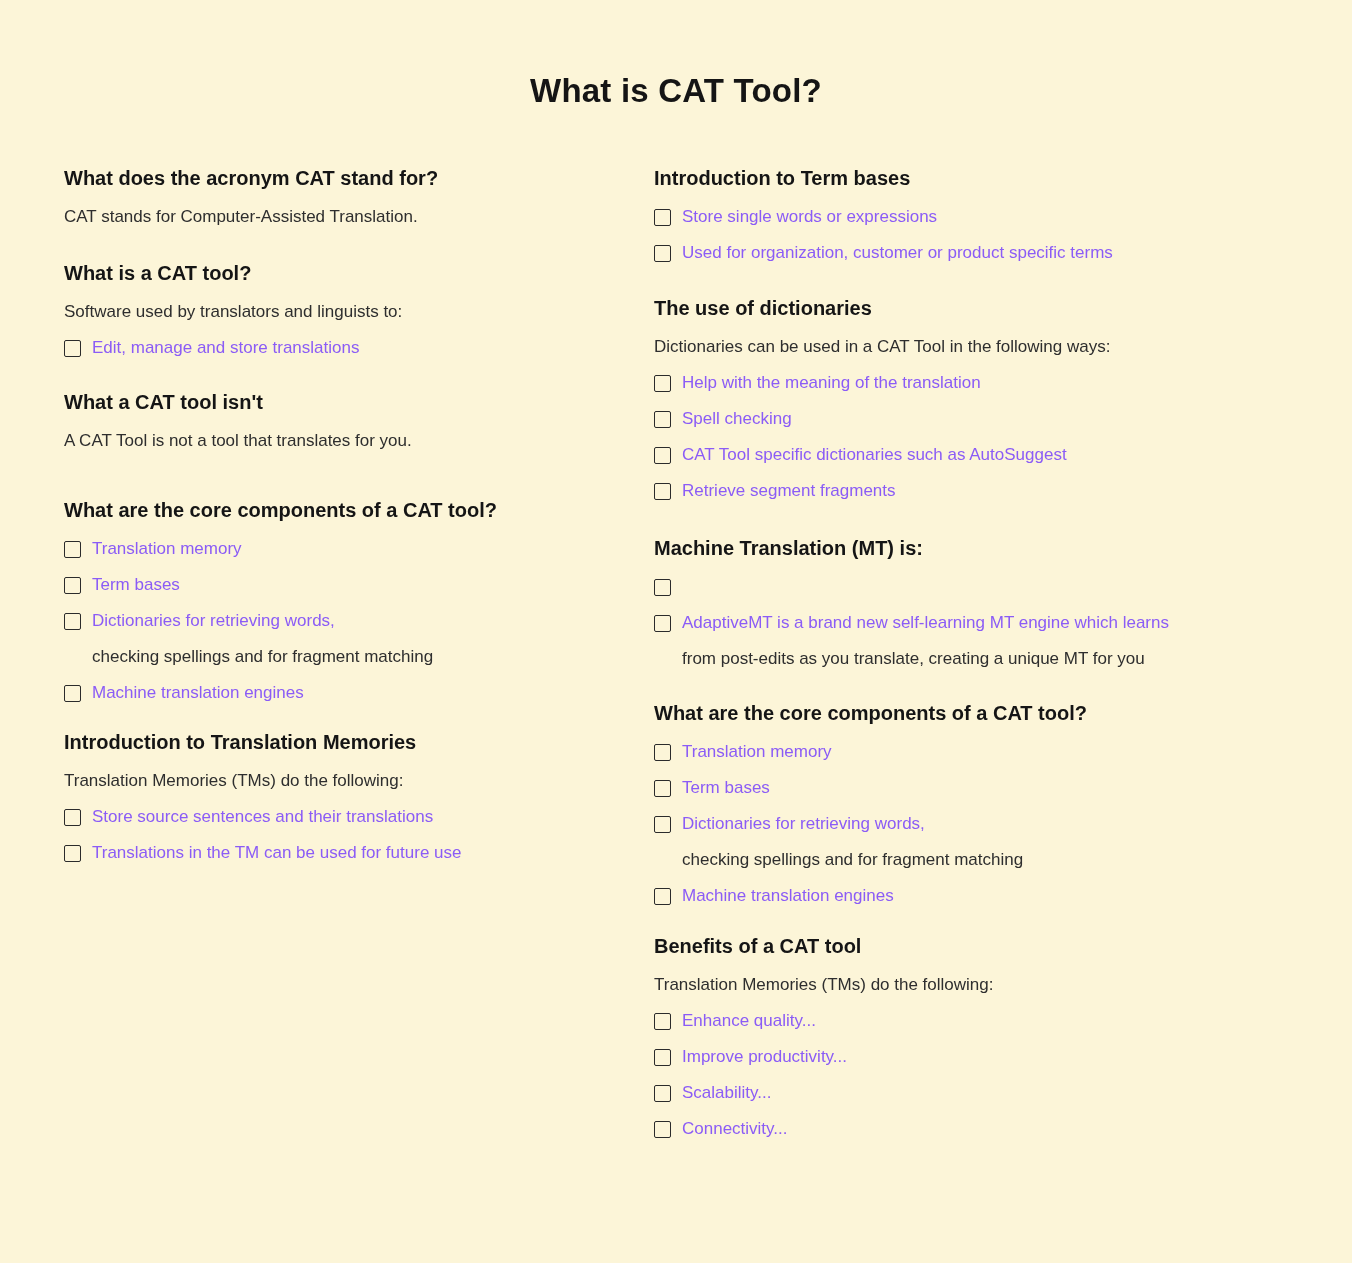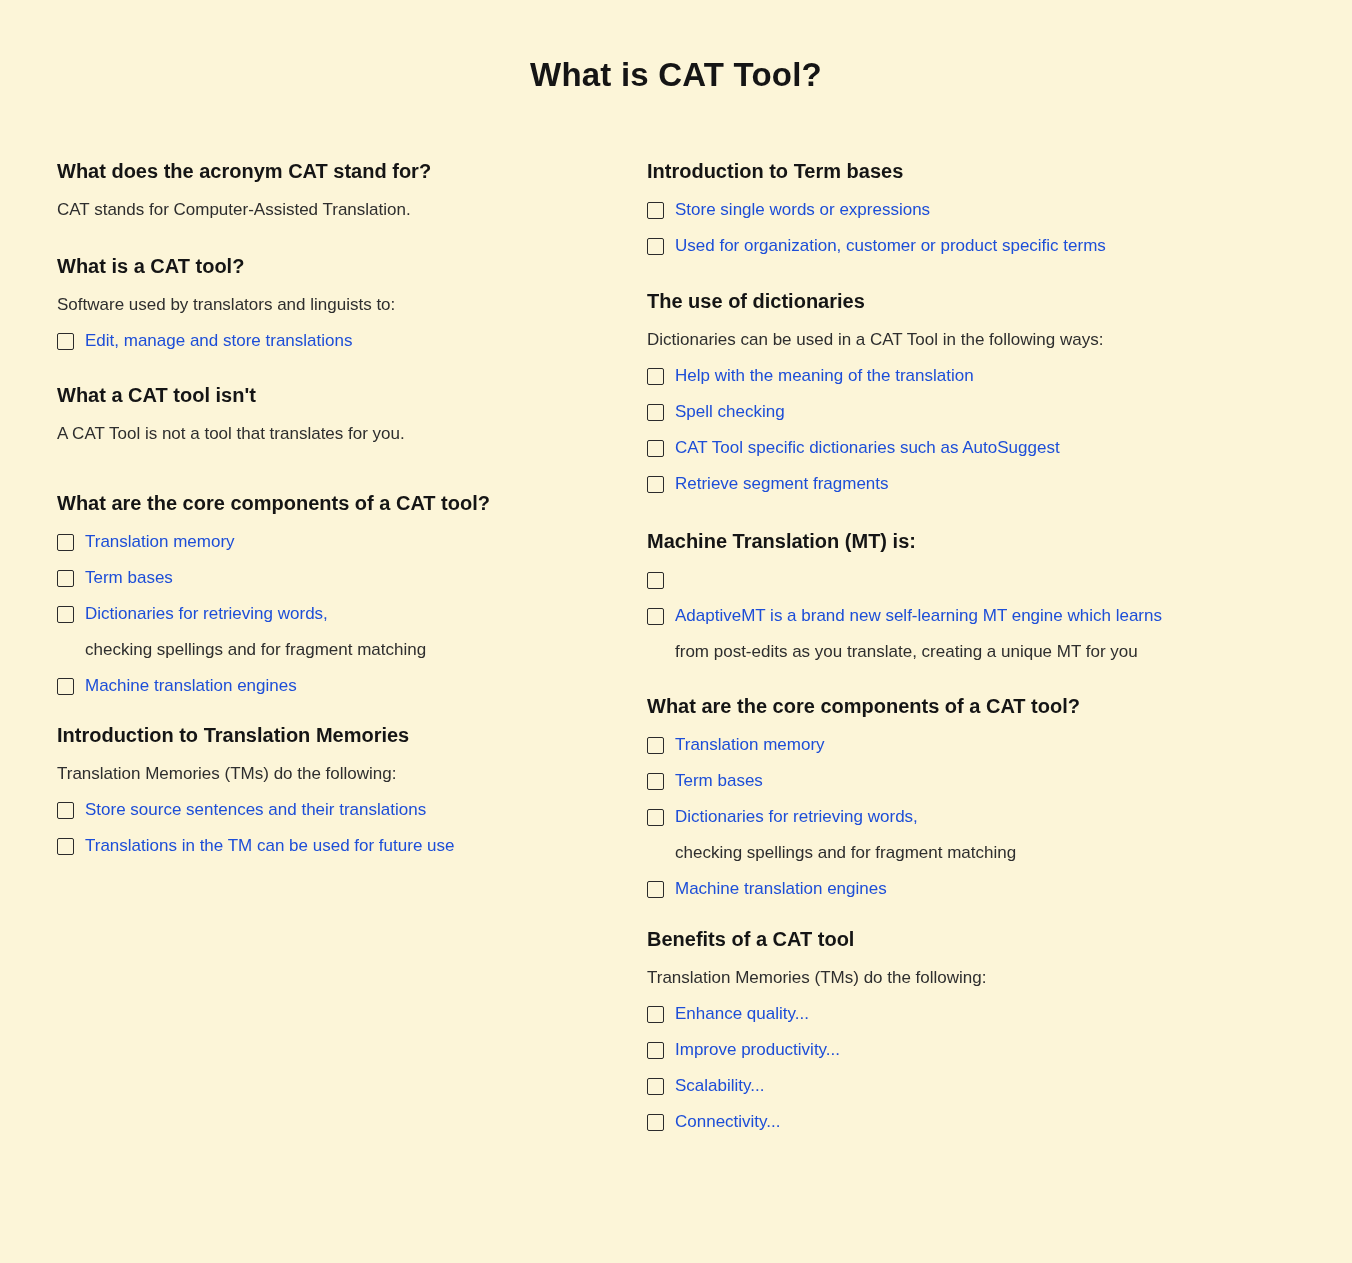--- a/index.html
+++ b/index.html
@@ -10,38 +10,38 @@
   .page {
     position: relative;
     width: 1352px;
     height: 1263px;
     background: #FCF5D8;
     overflow: hidden;
     color: #262626;
   }
   .title {
     position: absolute;
-    top: 56px;
+    top: 72px;
     left: 0;
     width: 100%;
     margin: 0;
     text-align: center;
     font-size: 33px;
     font-weight: 700;
     color: #151515;
     letter-spacing: 0.2px;
   }
   .col {
     position: absolute;
     top: 158px;
   }
   .col-left  { left: 57px;  width: 565px; }
   .col-right { left: 647px; width: 680px; }
 
-  .section { margin: 0; }
+  .section { margin: 7px; }
   .sec-heading {
     margin: 0 0 8px 0;
     font-size: 20px;
     line-height: 26px;
     font-weight: 700;
     color: #151515;
   }
   .sec-body {
     margin: 0;
     font-size: 17px;
@@ -59,21 +59,21 @@
     width: 17px;
     height: 17px;
     border: 1.8px solid #2b2b2b;
     border-radius: 2px;
     background: transparent;
     margin-right: 11px;
     cursor: pointer;
   }
   .check-label {
     font-size: 17px;
-    color: #1d4ed8;
+    color: #8b5cf6;
     white-space: nowrap;
   }
   .check-cont {
     font-size: 17px;
     line-height: 36px;
     padding-left: 28px;
     color: #2e2e2e;
     white-space: nowrap;
   }
 </style>

